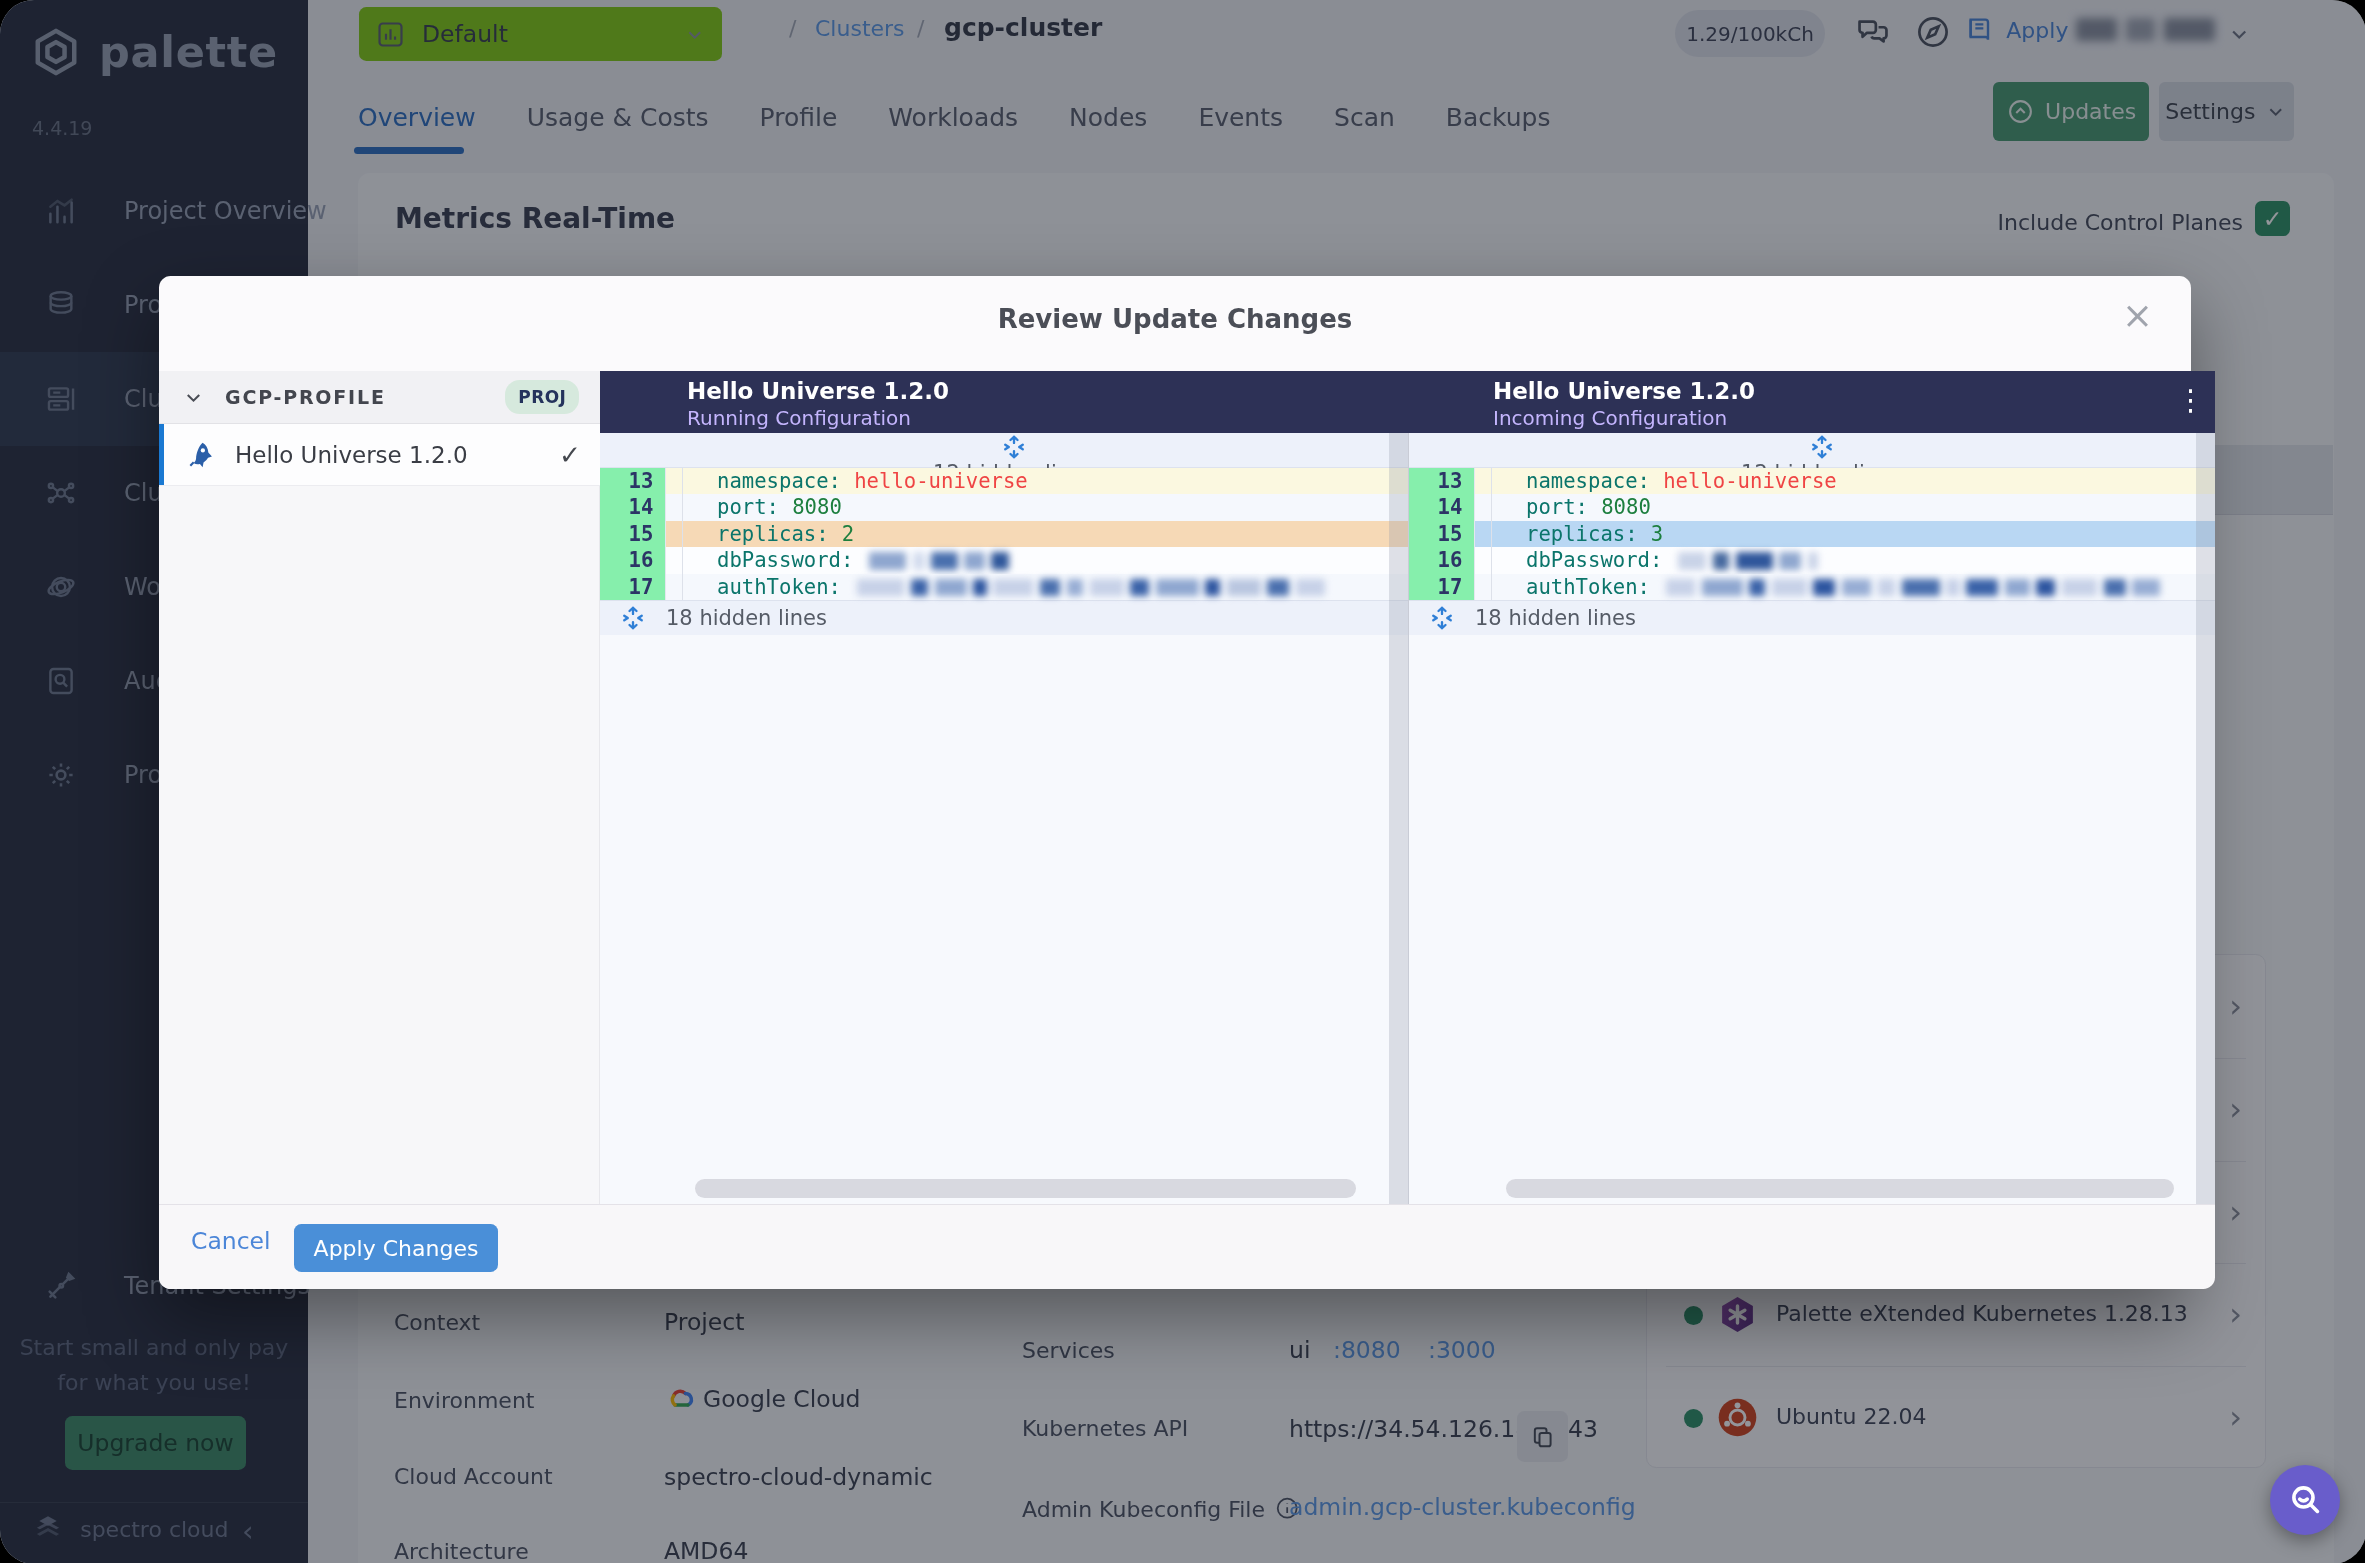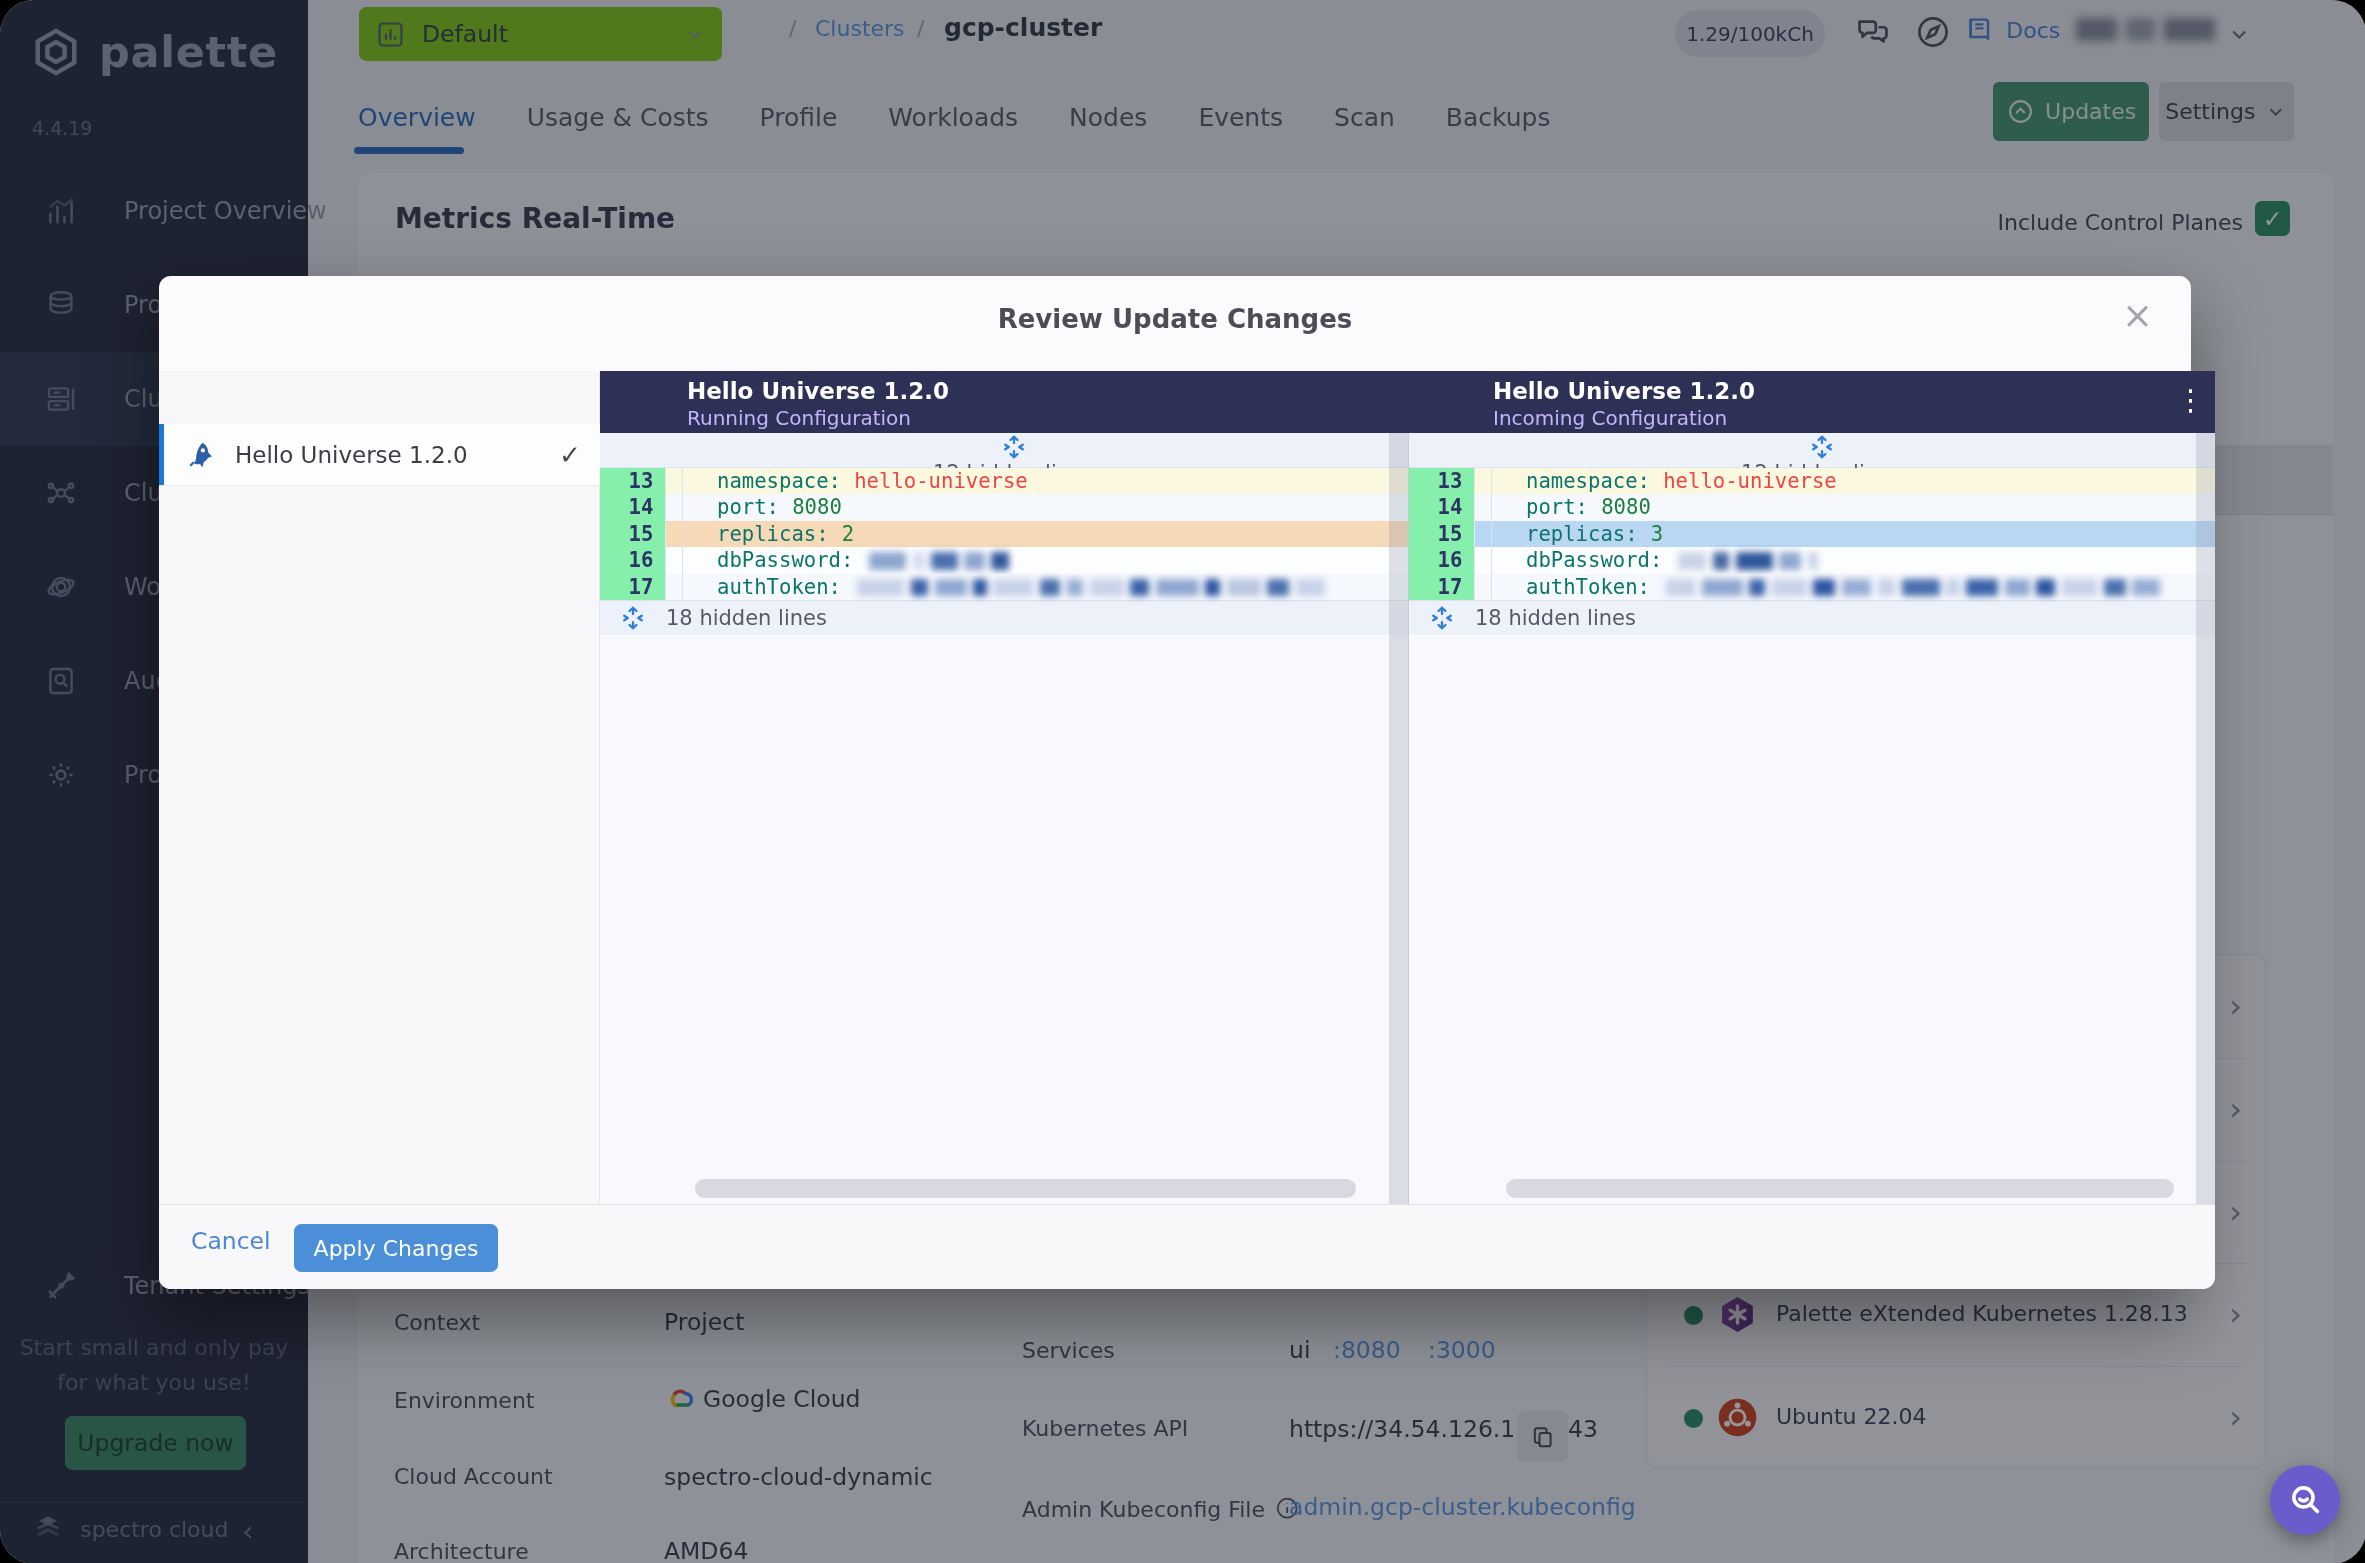--- a/index.html
+++ b/index.html
@@ -256,21 +256,21 @@
             <circle cx="12" cy="12" r="8.6"></circle>
             <path d="M15.6 8.4l-2.2 5-5 2.2 2.2-5z"></path>
           </svg>
     </span>
     <div class="docs">
       <svg viewBox="0 0 24 24" fill="none" stroke="#4c86d8" stroke-width="1.8">
             <path d="M5 3.5h11a2 2 0 0 1 2 2v13a2 2 0 0 0-2-2H5z"></path>
             <path d="M5 3.5v13"></path>
             <path d="M8.5 7h6M8.5 10h6"></path>
           </svg>
-      <span class="docs-label">Docs</span>
+      <span class="docs-label">Apply</span>
     </div>
     <div class="user-blur">
       <i style="width:41px;background:#8b92a2"></i>
           <i style="width:29px;background:#a2a8b6"></i>
           <i style="width:51px;background:#8b92a2"></i>
     </div>
     <span class="user-chev">
       <svg viewBox="0 0 24 24" fill="none" stroke="currentColor" stroke-width="2">
             <path d="M6.5 9.5 12 15l5.5-5.5"></path>
           </svg>
@@ -409,20 +409,27 @@
         <path d="M8.6 11.2c1.5 1.4 3 1.4 4.4 0"></path>
         <path d="M15.2 14.6 19 18.4"></path>
       </svg>
 </div>
 
 <div class="modal">
   <div class="modal-title">Review Update Changes</div>
   <div class="modal-close">×</div>
 
   <div class="mp">
+    <div class="mp-head">
+      <svg viewBox="0 0 24 24" fill="none" stroke="currentColor" stroke-width="2">
+            <path d="M6.5 9.5 12 15l5.5-5.5"></path>
+          </svg>
+      <span class="mp-group">GCP-PROFILE</span>
+      <span class="scope-badge">PROJ</span>
+    </div>
     <div class="mp-item">
       <span class="mp-item-bar"></span>
       <svg viewBox="0 0 24 24">
             <path fill="#2b5fa8" d="M13.2 2.8c2.6 1.4 4.1 4.2 4.3 7.4l2.7 2.9-2.9.9a9.5 9.5 0 0 1-3.4 3.6l-.7 3.6-2-2.5c-1.8.4-3.4.2-4.7-.7 1.1-.9 1.7-2 1.8-3.4.1-3.7 1.9-9 4.9-11.8z"></path>
             <circle cx="13.4" cy="8.6" r="1.6" fill="#fff"></circle>
             <path stroke="#2b5fa8" stroke-width="1.6" d="M6.5 17.5 4 20"></path>
           </svg>
       <span class="mp-item-label">Hello Universe 1.2.0</span>
       <span class="mp-item-check">✓</span>
     </div>

